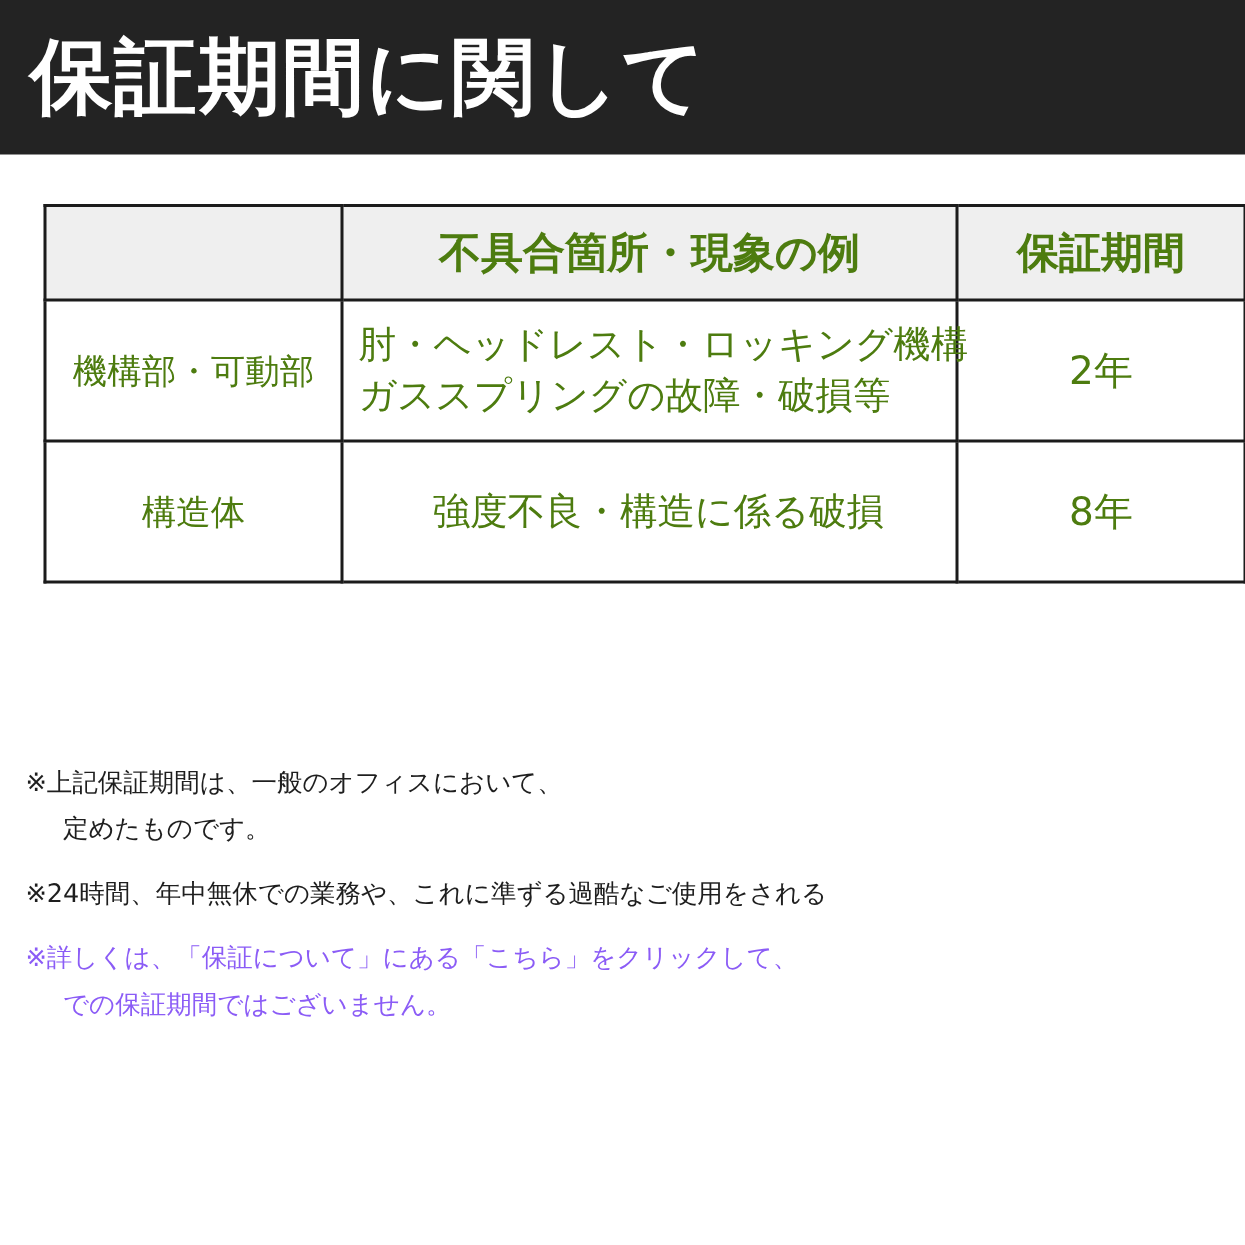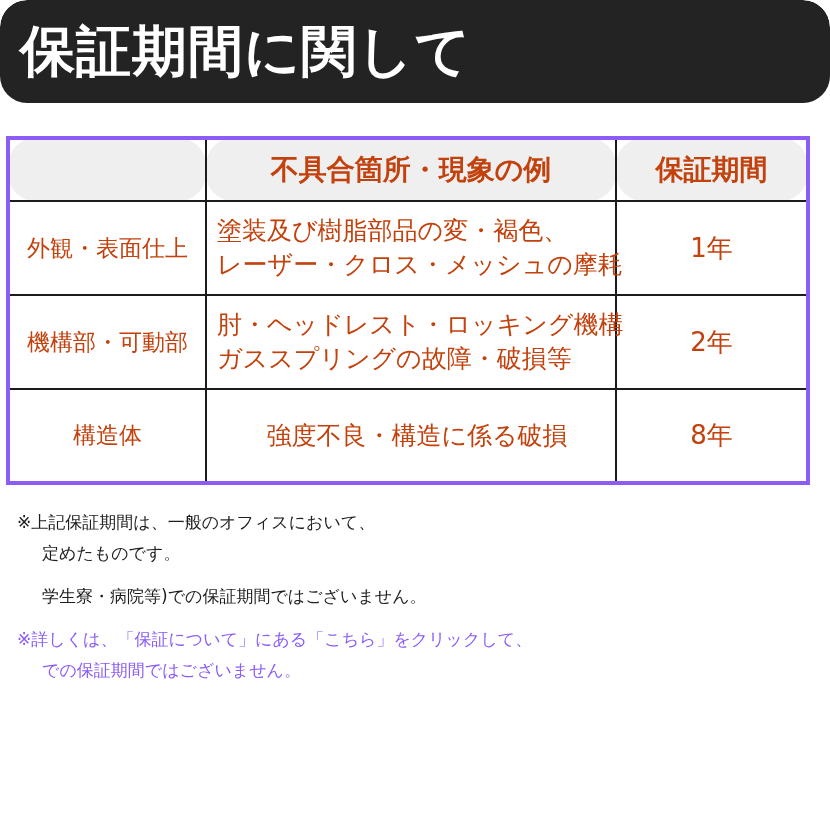--- a/index.html
+++ b/index.html
@@ -1,29 +1,29 @@
 <!DOCTYPE html>
 <html><head>
 <meta charset="utf-8">
 <style>
-  * { margin:0; padding:0; box-sizing:border-box;border-radius:27px; }
+  * { margin:0; padding:0; box-sizing:border-box; }
   html,body { width:830px; height:830px; background:#ffffff;
               font-family:"DejaVu Sans","Liberation Sans",sans-serif; }
   .stage { position:relative; width:830px; height:830px; overflow:hidden; background:#fff; }
 
   
   .header-bar { position:absolute; top:0; left:0; width:830px; height:103px;
                 background:#232323; display:flex; align-items:center; }
   .page-title { color:#ffffff; font-size:55px; font-weight:800;
                 margin-left:20px; letter-spacing:1px; white-space:nowrap; }
 
   
-  table.warranty { position:absolute; top:136px; left:6px; width:800px;
+  table.warranty { position:absolute; top:136px; left:29px; width:800px;
                    border-collapse:collapse; table-layout:fixed;
-                   border:4px solid #8b5cf6; color:#c2410c; }
+                   border:1px solid #8b5cf6; color:#4d7c0f; }
   table.warranty th, table.warranty td { border:2px solid #1b1b1b; vertical-align:middle; }
   table.warranty th { height:63px; background:#efefef; font-size:28px; font-weight:600;
                       text-align:center; white-space:nowrap; }
   .col-part   { width:198px; }
   .col-ex     { width:410px; }
   .col-period { width:192px; }
   td.part-cell   { height:94px; text-align:center; font-size:23px; white-space:nowrap; }
   td.examples-cell { font-size:25px; padding-left:10px; }
   td.examples-cell .ex-line { line-height:34px; white-space:nowrap; }
   td.examples-cell.centered { text-align:center; padding-left:12px; }
@@ -54,28 +54,20 @@
     </colgroup>
     <thead>
       <tr>
         <th></th>
         <th>不具合箇所・現象の例</th>
         <th>保証期間</th>
       </tr>
     </thead>
     <tbody>
       <tr>
-        <td class="part-cell">外観・表面仕上</td>
-        <td class="examples-cell">
-          <div class="ex-line">塗装及び樹脂部品の変・褐色、</div>
-          <div class="ex-line">レーザー・クロス・メッシュの摩耗</div>
-        </td>
-        <td class="period-cell">1年</td>
-      </tr>
-      <tr>
         <td class="part-cell">機構部・可動部</td>
         <td class="examples-cell">
           <div class="ex-line">肘・ヘッドレスト・ロッキング機構</div>
           <div class="ex-line">ガススプリングの故障・破損等</div>
         </td>
         <td class="period-cell">2年</td>
       </tr>
       <tr>
         <td class="part-cell">構造体</td>
         <td class="examples-cell centered">
@@ -87,21 +79,21 @@
   </table>
 
   <div class="notes">
 
     <div class="note">
       <div class="line">※上記保証期間は、一般のオフィスにおいて、</div>
       <div class="line cont">定めたものです。</div>
     </div>
 
     <div class="note">
-      <div class="line cont">学生寮・病院等)での保証期間ではございません。</div>
+      <div class="line">※24時間、年中無休での業務や、これに準ずる過酷なご使用をされる</div>
     </div>
 
     <div class="note note-red">
       <div class="line">※詳しくは、「保証について」にある「こちら」をクリックして、</div>
       <div class="line cont">での保証期間ではございません。</div>
     </div>
 
   </div>
 </div>
 

